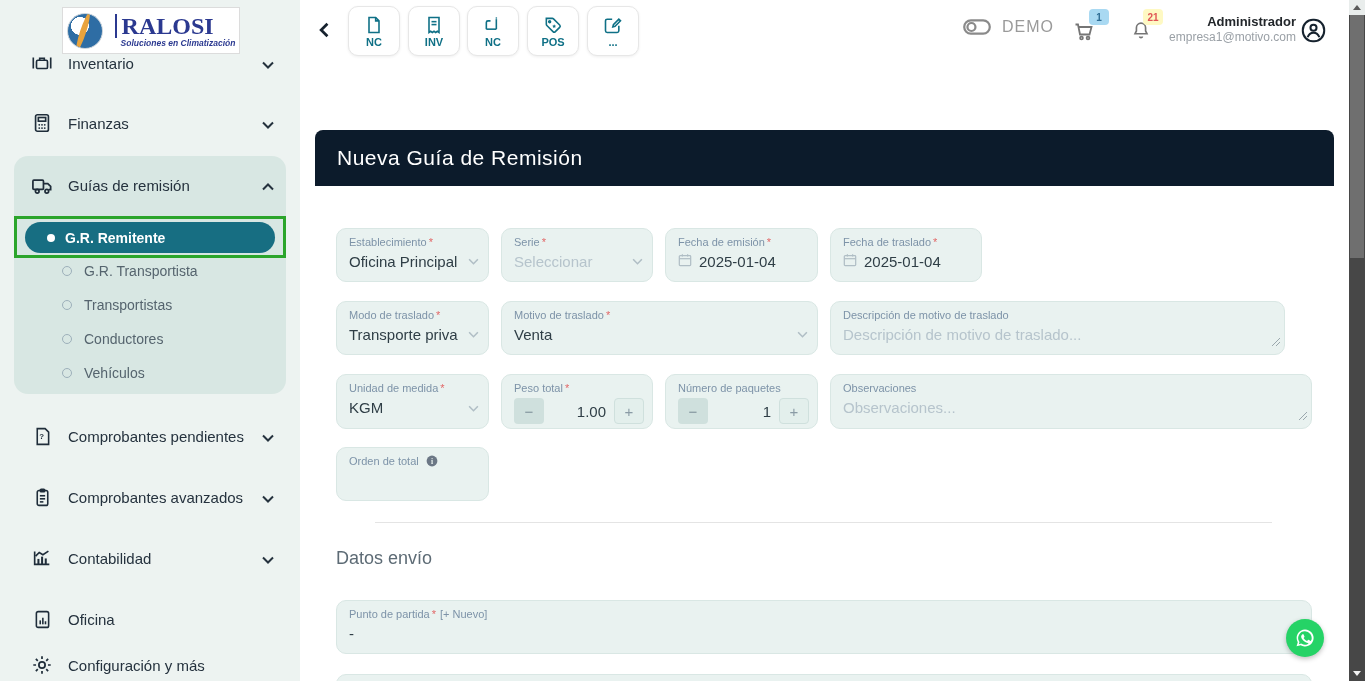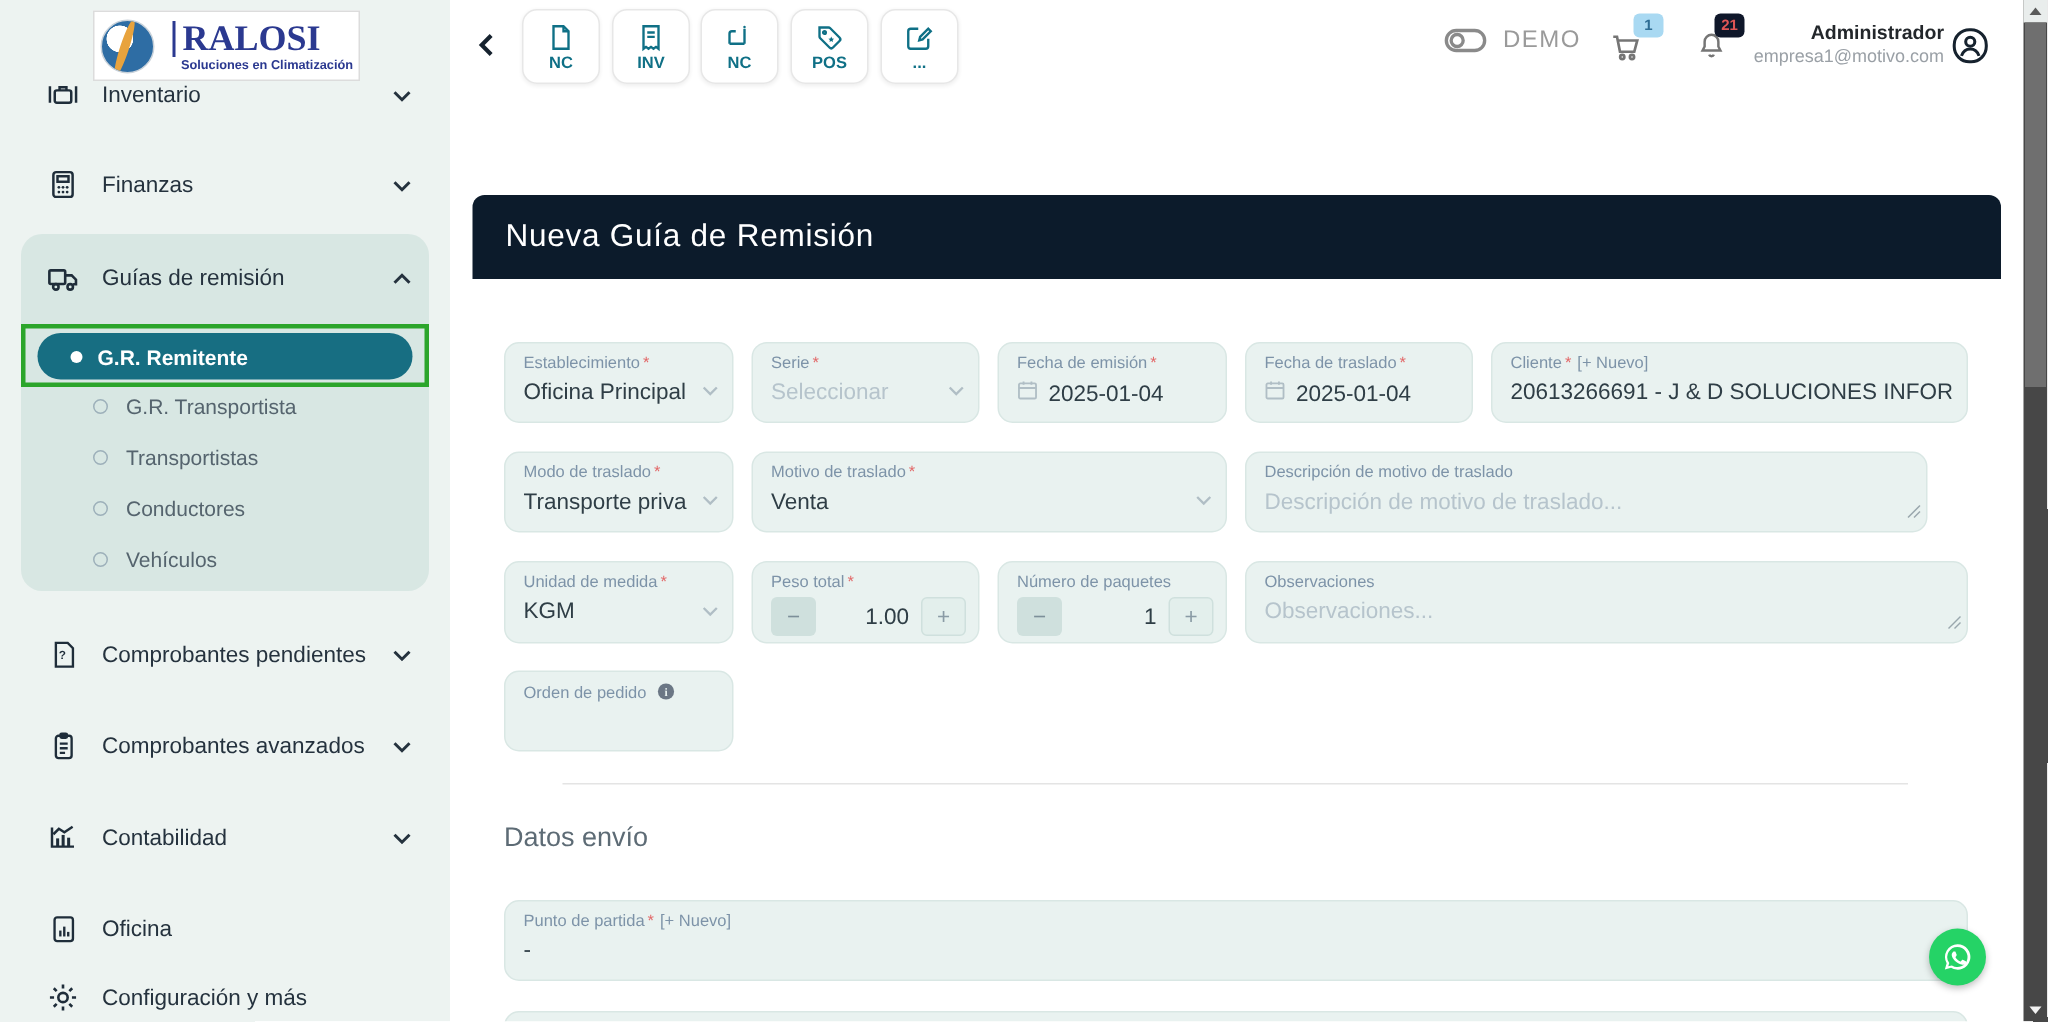--- a/index.html
+++ b/index.html
@@ -11,21 +11,21 @@
   .logo-card{position:absolute;left:62px;top:7px;width:176px;height:45px;background:#fff;
              border:1px solid #dcdcdc;display:flex;align-items:center;justify-content:center;gap:12px;}
   .logo-globe{width:34px;height:34px;border-radius:50%;
               background:radial-gradient(circle at 35% 35%,#ffffff 0 28%,#2e6da4 29% 100%);
               border:1px solid #c9d2da;position:relative;overflow:hidden;}
   .logo-globe:after{content:"";position:absolute;left:12px;top:-2px;width:6px;height:40px;
               background:#e8a33d;transform:rotate(18deg);border-radius:50%;}
   .logo-textwrap{display:flex;flex-direction:column;line-height:1;}
   .logo-name{font-family:"Liberation Serif","DejaVu Serif",serif;font-size:24px;font-weight:bold;
              color:#2b3990;border-left:2px solid #2b3990;padding-left:5px;}
-  .logo-tag{font-size:8.5px;color:#2b3990;font-weight:bold;padding-left:6px;margin-top:1px;}
+  .logo-tag{font-size:8.5px;color:#2b3990;font-weight:bold;padding-left:6px;margin-top:1px;font-style:italic;}
 
   .si{position:absolute;left:14px;width:272px;height:30px;display:flex;align-items:center;
       padding-left:16px;box-sizing:border-box;color:#25323e;font-size:15px;cursor:pointer;}
   .si .ic{width:24px;display:flex;justify-content:center;margin-right:14px;color:#1f2d3a;}
   .si .lbl{flex:1;}
   .si .chev{margin-right:12px;color:#25323e;}
 
   .group{position:absolute;left:14px;top:156px;width:272px;height:238px;background:#d8e7e3;border-radius:14px;}
   .group .si{left:0;}
   .sc{position:absolute;left:36px;width:220px;height:30px;display:flex;align-items:center;gap:12px;
@@ -45,21 +45,21 @@
         border-radius:10px;box-shadow:0 1px 3px rgba(0,0,0,.07);display:flex;flex-direction:column;
         align-items:center;justify-content:center;gap:1px;cursor:pointer;color:#0f7086;}
   .shortcut .slabel{font-size:11px;font-weight:bold;color:#0f7086;}
 
   .demo{position:absolute;left:662px;top:17px;display:flex;align-items:center;gap:10px;color:#9a9a9a;cursor:pointer;}
   .demo-label{font-size:16px;letter-spacing:1px;color:#9a9a9a;}
   .hicon{position:absolute;top:19px;color:#757575;cursor:pointer;}
   .badge{position:absolute;top:9px;height:16px;min-width:14px;padding:0 3px;border-radius:4px;
          font-size:10px;font-weight:bold;display:flex;align-items:center;justify-content:center;cursor:pointer;}
   .badge.blue{background:#a9d9f2;color:#2f6d94;}
-  .badge.red{background:#0f172a;color:#e05555;}
+  .badge.red{background:#fef9c3;color:#e05555;}
   .uname{font-size:13px;font-weight:bold;color:#23272b;line-height:1.25;}
   .uemail{font-size:12px;color:#9aa0a6;line-height:1.25;}
   .avatar{position:absolute;left:1000px;top:17px;color:#16222e;cursor:pointer;}
 
   
   .card-header{position:absolute;left:315px;top:130px;width:1019px;height:56px;background:#0c1b2b;
        border-radius:8px 8px 0 0;display:flex;align-items:center;}
   .card-title{color:#fff;font-size:21px;letter-spacing:.5px;padding-left:22px;}
 
   .field{position:absolute;background:#e9f2f0;border:1px solid #d9e7e4;border-radius:10px;
@@ -397,24 +397,20 @@
       <span class="cal"><svg width="14" height="14" viewBox="0 0 16 16" fill="none" stroke="currentColor" stroke-width="1.4">
             <rect x="1.5" y="3" width="13" height="11.5" rx="1"></rect>
             <line x1="1.5" y1="6.5" x2="14.5" y2="6.5"></line>
             <line x1="5" y1="1.5" x2="5" y2="4"></line>
             <line x1="11" y1="1.5" x2="11" y2="4"></line>
           </svg></span>
       <span>2025-01-04</span>
     </div>
   </div>
 
-  <div class="field" style="left:994px;top:228px;width:318px;height:54px">
-    <div class="flabel"><span>Cliente</span><span class="req">*</span><span class="extra">[+ Nuevo]</span></div>
-    <div class="fvalue">20613266691 - J &amp; D SOLUCIONES INFOR</div>
-  </div>
 
   <div class="field" style="left:336px;top:301px;width:153px;height:54px">
     <div class="flabel"><span>Modo de traslado</span><span class="req">*</span></div>
     <div class="fvalue" style="padding-right:14px">Transporte priva</div>
     <span class="ddchev"><svg width="11" height="7" viewBox="0 0 12 8" fill="none" stroke="currentColor" stroke-width="1.8">
           <polyline points="1,1.5 6,6.5 11,1.5"></polyline>
         </svg></span>
   </div>
 
   <div class="field" style="left:501px;top:301px;width:317px;height:54px">
@@ -464,21 +460,21 @@
     <div class="flabel"><span>Observaciones</span></div>
     <div class="fvalue ph">Observaciones...</div>
     <span class="resize-handle"><svg width="10" height="10" viewBox="0 0 10 10" stroke="currentColor" stroke-width="1">
           <line x1="9" y1="1" x2="1" y2="9"></line>
           <line x1="9" y1="5" x2="5" y2="9"></line>
         </svg></span>
   </div>
 
   <div class="field" style="left:336px;top:447px;width:153px;height:54px">
     <div class="flabel">
-      <span>Orden de pedido</span>
+      <span>Orden de total</span>
       <span class="info-ic">
         <svg width="12" height="12" viewBox="0 0 14 14">
             <circle cx="7" cy="7" r="6.3" fill="currentColor"></circle>
             <text x="7" y="10.2" font-size="9" font-weight="bold" fill="#e9f2f0" text-anchor="middle" font-family="Liberation Serif, serif">i</text>
           </svg>
       </span>
     </div>
   </div>
 
   <div class="divider"></div>

